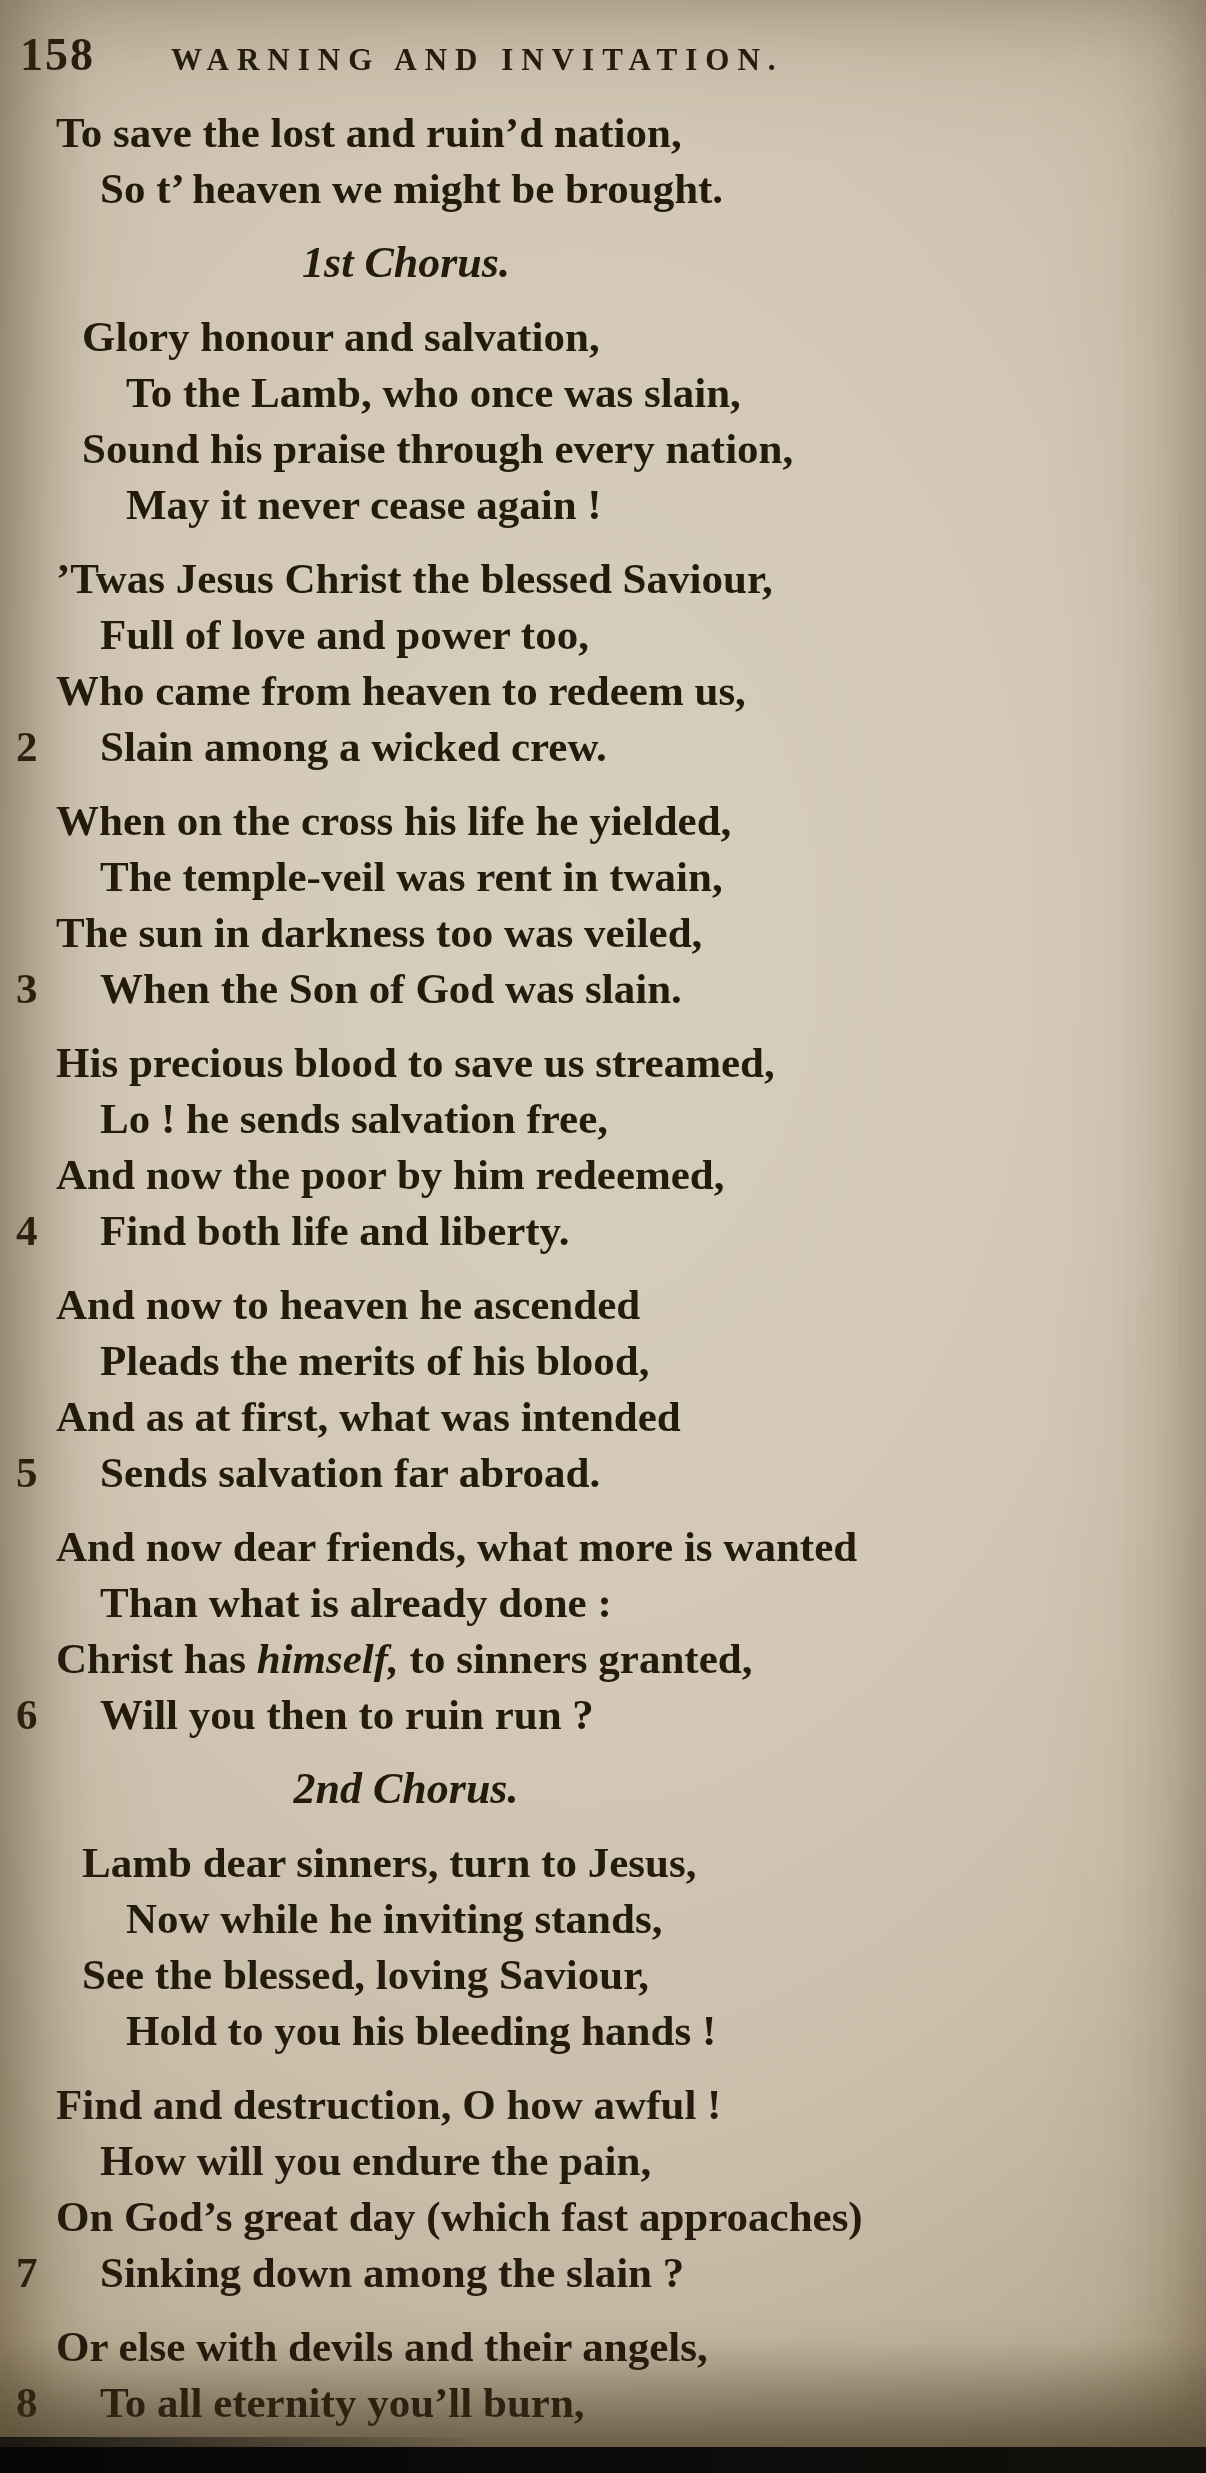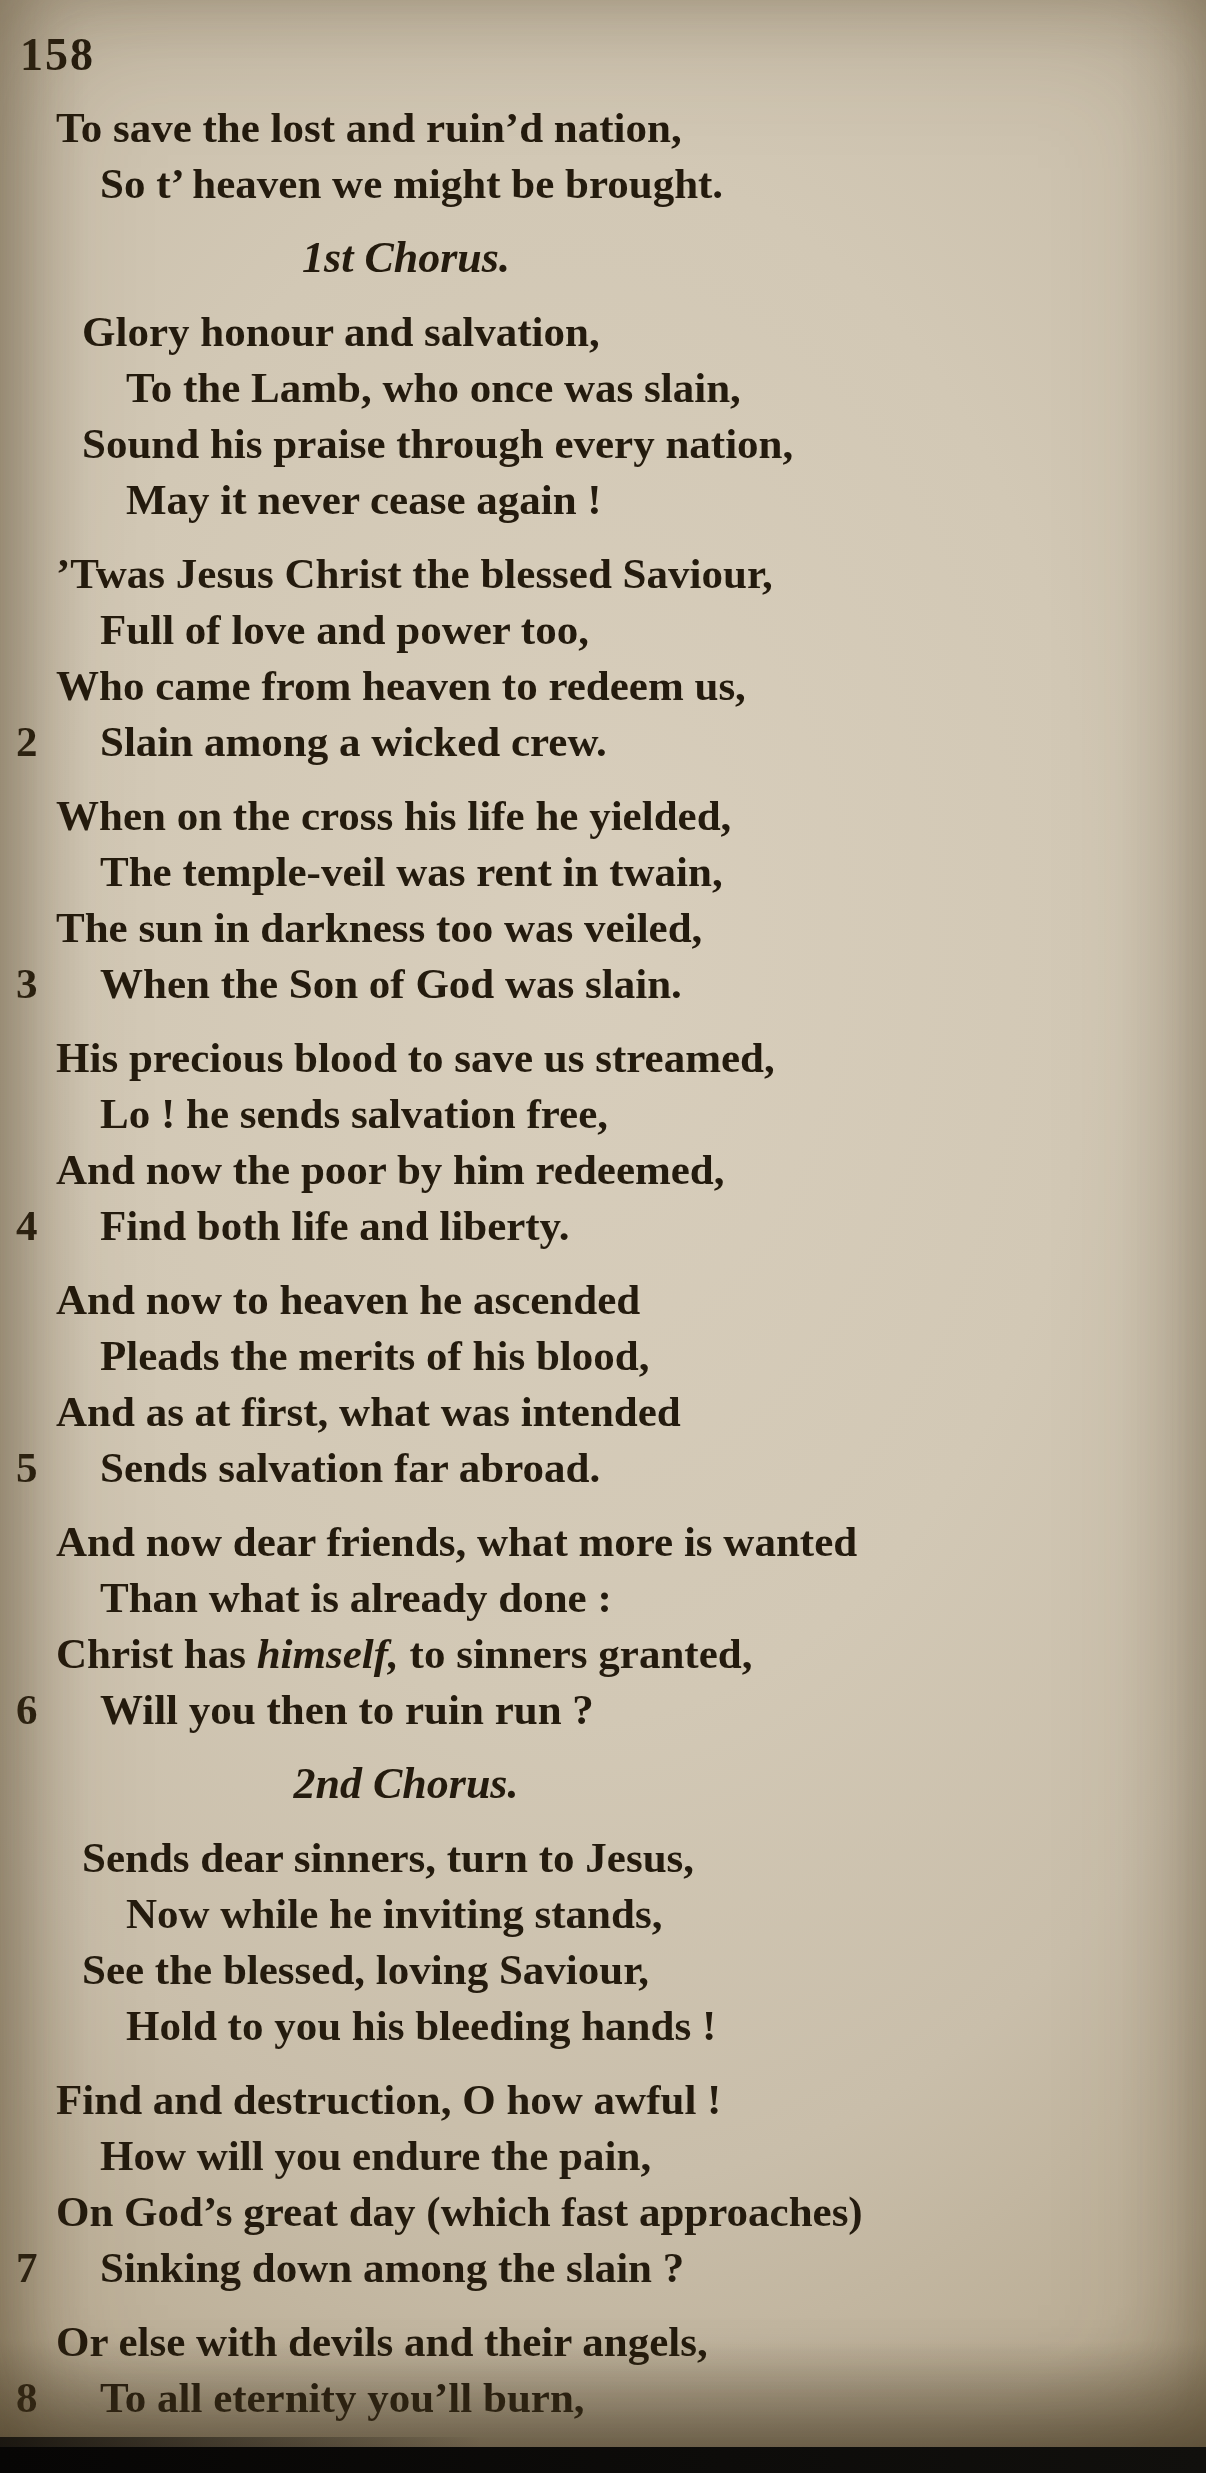--- a/index.html
+++ b/index.html
@@ -114,20 +114,21 @@
     background: linear-gradient(to right, rgba(10,9,7,0.8), rgba(10,9,7,0));
   }
 </style>
 </head>
 <body>
 
 <div class="page">
 
   <div class="header-row">
     <div class="page-number">158</div>
+    <div class="page-title">WARNING AND INVITATION.</div>
   </div>
 
   <div class="hymn-body">
       <div class="stanza">
         <div class="verse-number"></div>
         <div class="lines">
           <div class="line"><span>To save the lost and ruin’d nation,</span></div>
           <div class="line"><span>So t’ heaven we might be brought.</span></div>
         </div>
       </div>
@@ -183,21 +184,21 @@
           <div class="line"><span>And now dear friends, what more is wanted</span></div>
           <div class="line"><span>Than what is already done :</span></div>
           <div class="line"><span>Christ has </span><span class="em">himself,</span><span> to sinners granted,</span></div>
           <div class="line"><span>Will you then to ruin run ?</span></div>
         </div>
       </div>
       <div class="chorus-heading">2nd Chorus.</div>
       <div class="stanza chorus">
         <div class="verse-number"></div>
         <div class="lines">
-          <div class="line"><span>Sends dear sinners, turn to Jesus,</span></div>
+          <div class="line"><span>Lamb dear sinners, turn to Jesus,</span></div>
           <div class="line"><span>Now while he inviting stands,</span></div>
           <div class="line"><span>See the blessed, loving Saviour,</span></div>
           <div class="line"><span>Hold to you his bleeding hands !</span></div>
         </div>
       </div>
       <div class="stanza">
         <div class="verse-number">7</div>
         <div class="lines">
           <div class="line"><span>Find and destruction, O how awful !</span></div>
           <div class="line"><span>How will you endure the pain,</span></div>

